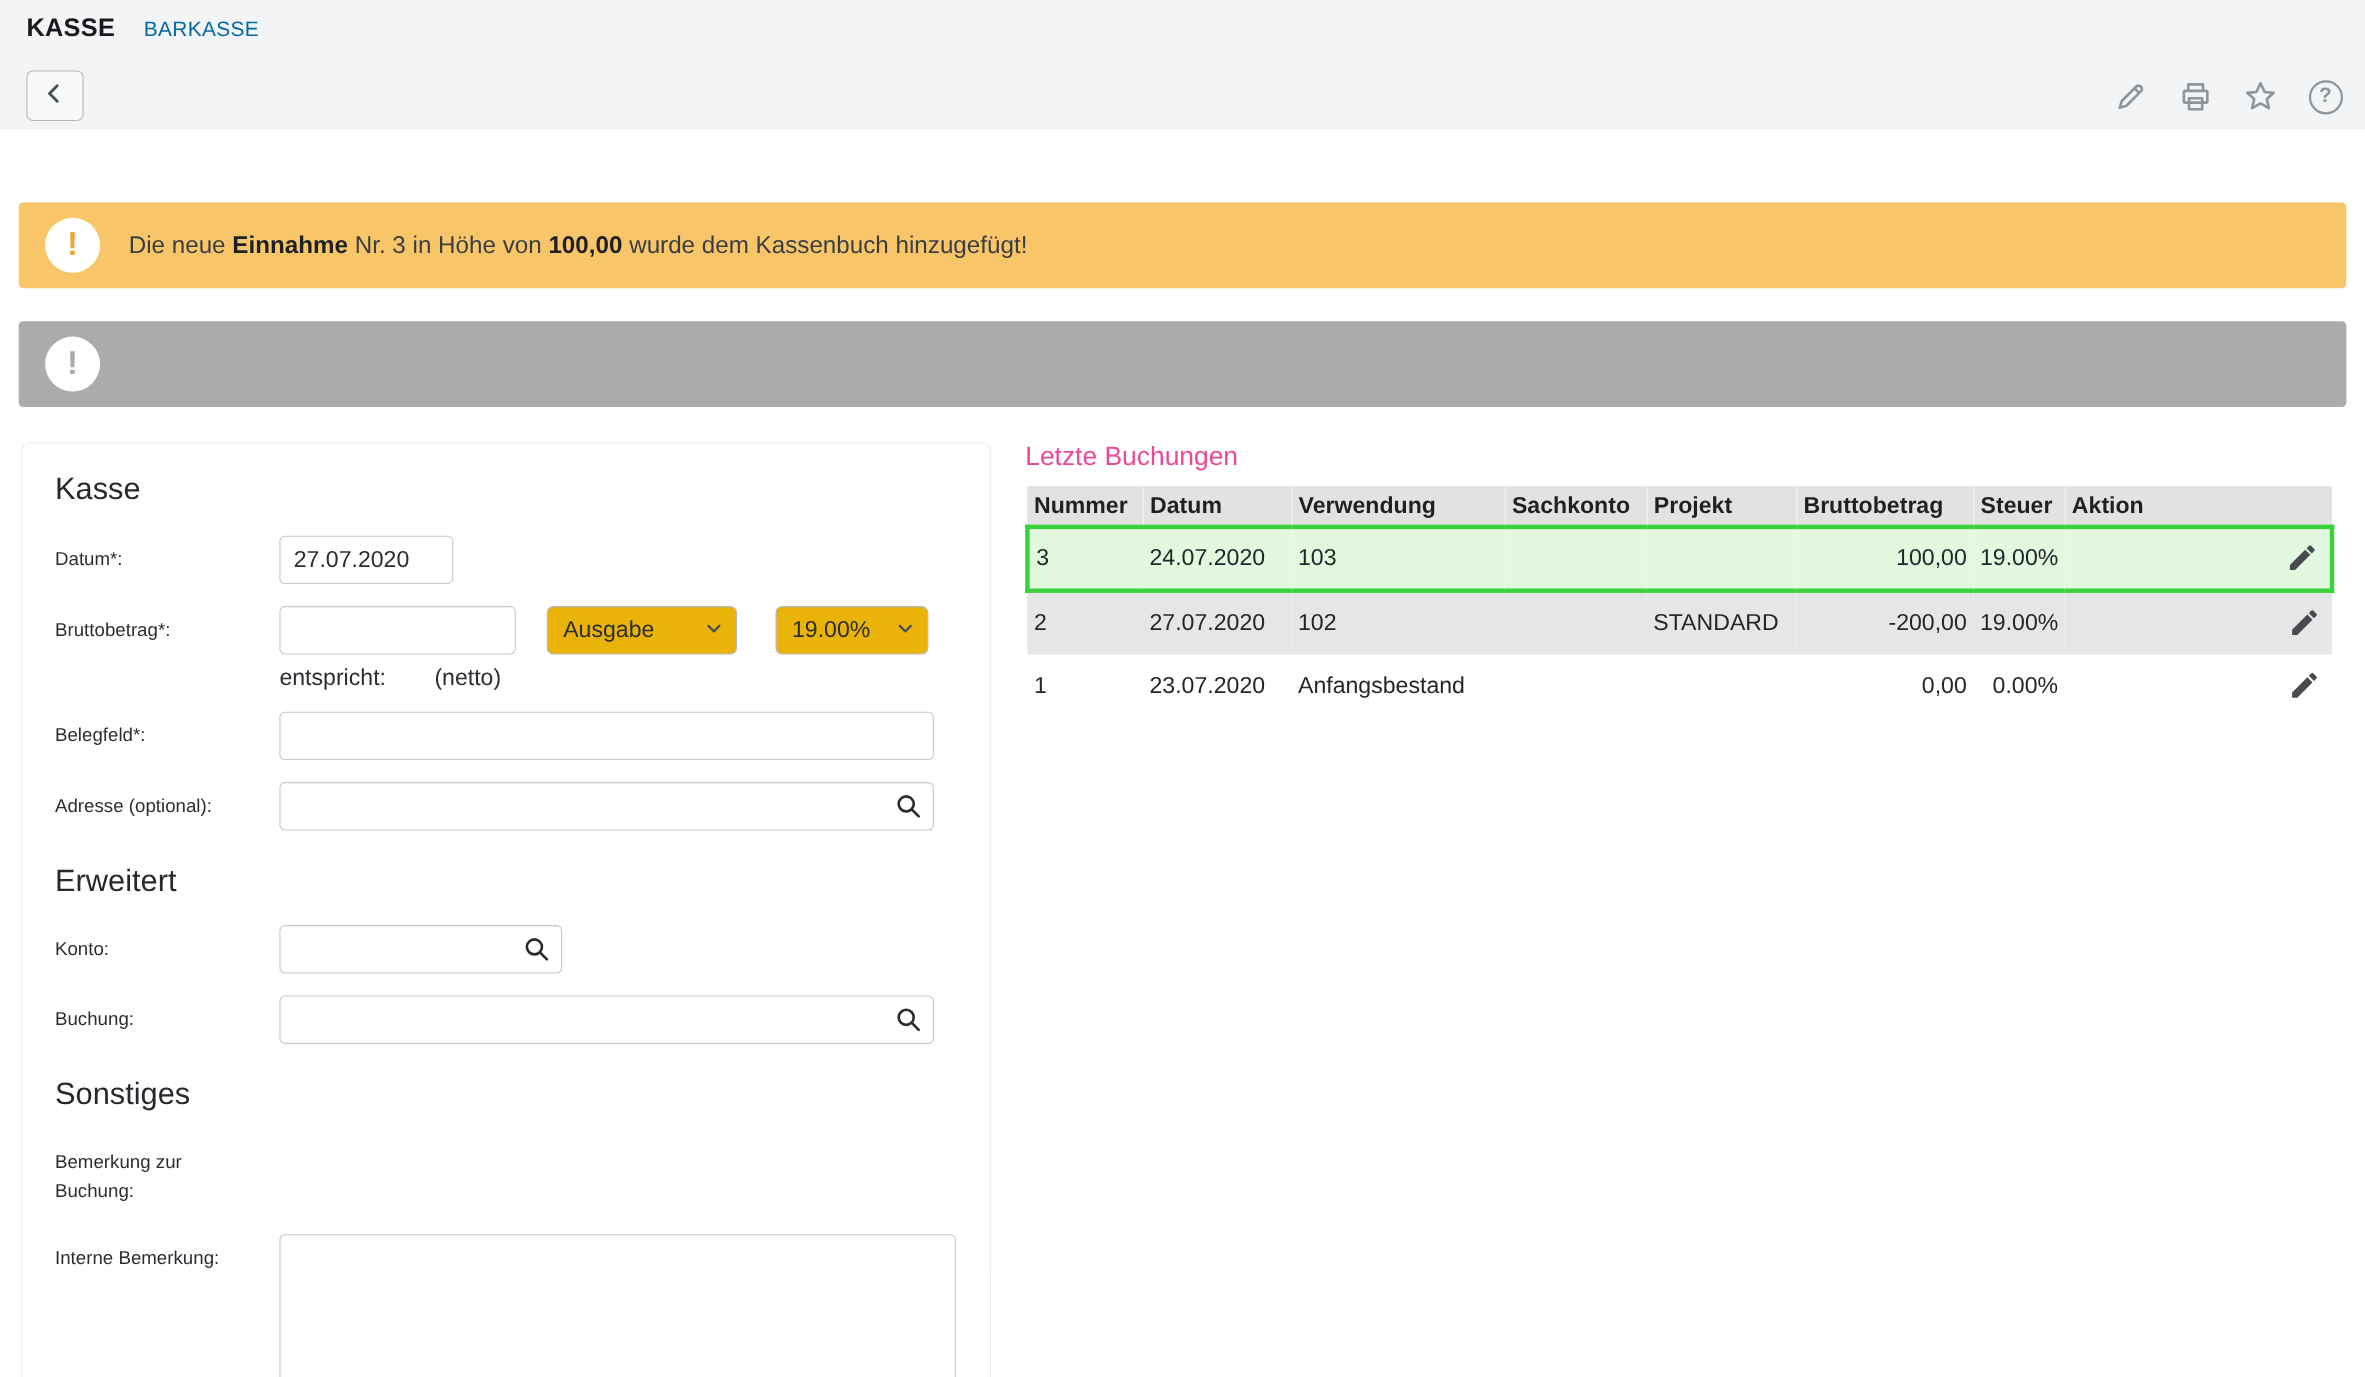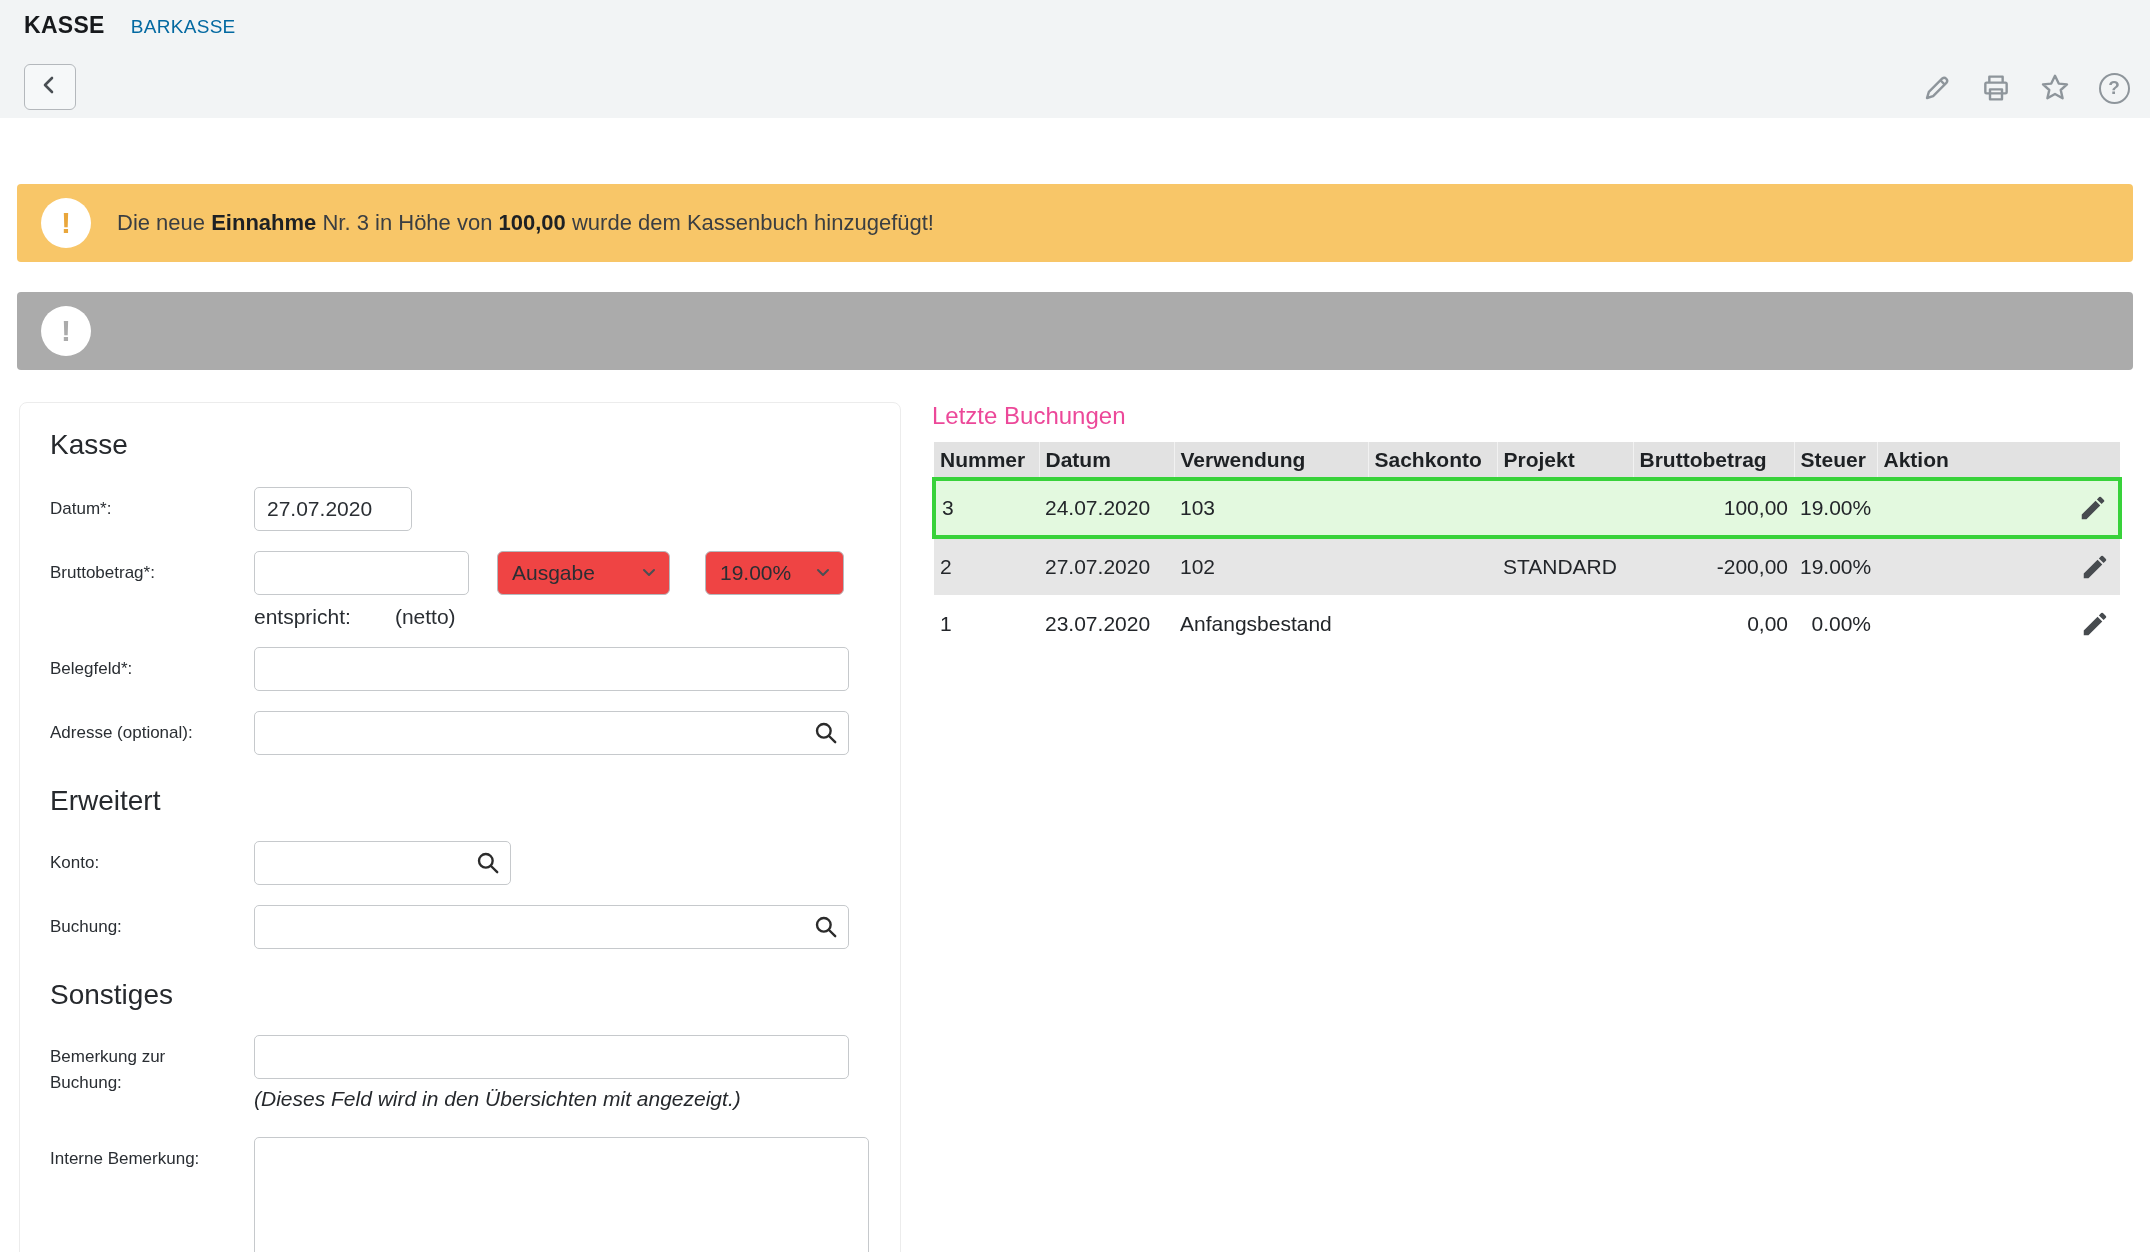--- a/index.html
+++ b/index.html
@@ -51,21 +51,21 @@
             font-family: "Liberation Sans", sans-serif; font-size: 21px; color: #2a2e33; padding: 0 12px; outline: none; }
   .w-date { width: 158px; }
   .w-amount { width: 215px; }
   .w-wide { width: 595px; }
   .w-small { width: 257px; }
 
   .search-wrap { position: relative; display: inline-flex; align-items: center; }
   .search-wrap .tinput { padding-right: 46px; }
   .search-icon-btn { position: absolute; right: 10px; top: 9px; width: 26px; height: 26px; cursor: pointer; }
 
-  .fake-select { height: 44px; border: 1px solid #b5b9bd; border-radius: 6px; background: #ef4444;
+  .fake-select { height: 44px; border: 1px solid #b5b9bd; border-radius: 6px; background: #eab308;
                  display: inline-flex; align-items: center; justify-content: space-between;
                  font-size: 21px; color: #2a2e33; padding: 0 12px 0 14px; cursor: pointer; }
   .sel-type { width: 173px; margin-left: 28px; }
   .sel-tax  { width: 139px; margin-left: 35px; }
 
   .netto-line { margin: -10px 0 18px 204px; font-size: 21px; color: #2a2e33; display: flex; gap: 44px; }
 
   .hint-italic { font-style: italic; font-size: 21px; color: #26292d; margin-top: 8px; }
 
   .tarea-wrap { position: relative; display: inline-block; }
@@ -235,24 +235,20 @@
             </svg>
           </span>
         </span>
       </div>
     </div>
 
     <div class="section-title mt">Sonstiges</div>
 
     <div class="frow">
       <div class="flabel">Bemerkung zur Buchung:</div>
-      <div>
-        <input class="tinput w-wide" value="" style="">
-        <div class="hint-italic">(Dieses Feld wird in den Übersichten mit angezeigt.)</div>
-      </div>
     </div>
 
     <div class="frow row-internal">
       <div class="flabel">Interne Bemerkung:</div>
       <div class="tarea-wrap">
         <textarea class="tinput" style=""></textarea>
         
       </div>
     </div>
   </div>

